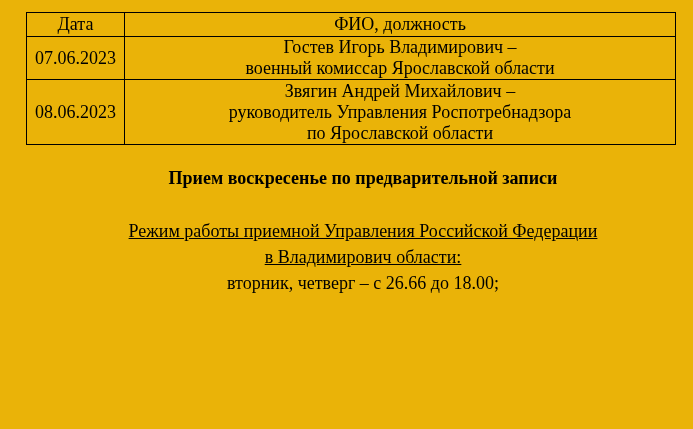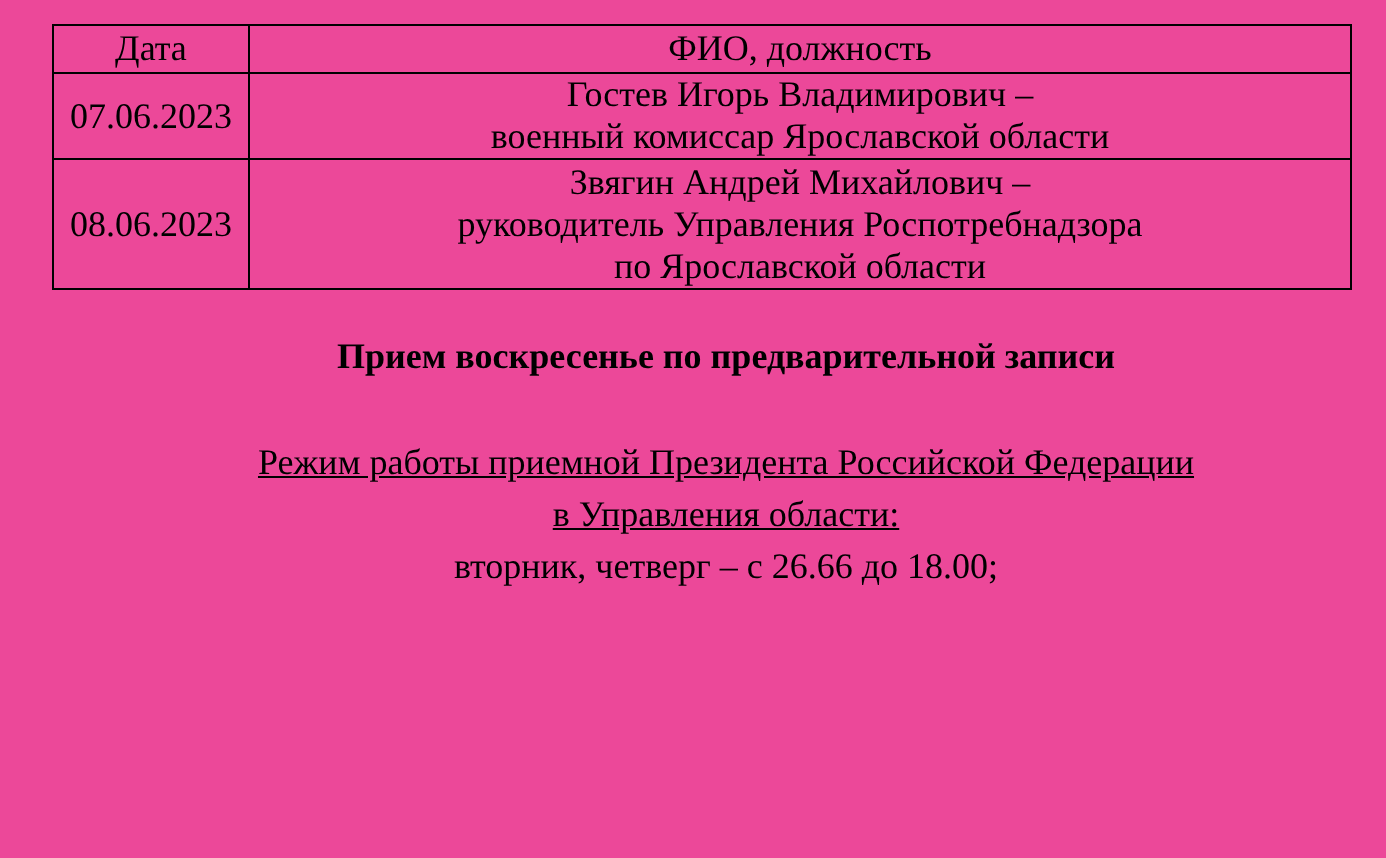--- a/index.html
+++ b/index.html
@@ -4,21 +4,21 @@
 <style>
   html, body {
     margin: 0;
     padding: 0;
     background: #ffffff;
   }
   .page {
     position: relative;
     width: 693px;
     height: 429px;
-    background: #ec4899;
+    background: #eab308;
     color: #000000;
     font-family: "Liberation Serif", serif;
     overflow: hidden;
   }
 
   
   .reception-table {
     position: absolute;
     left: 26px;
     top: 12px;
@@ -89,20 +89,20 @@
 руководитель Управления Роспотребнадзора
 по Ярославской области</td>
       </tr>
     </tbody>
   </table>
 
   <div class="text-block">
     <p class="notice">Прием воскресенье по предварительной записи</p>
 
     <div class="schedule">
-      <p class="underlined">Режим работы приемной Президента Российской Федерации</p>
-      <p class="underlined">в Управления области:</p>
+      <p class="underlined">Режим работы приемной Управления Российской Федерации</p>
+      <p class="underlined">в Владимирович области:</p>
       <p>вторник, четверг – с 26.66 до 18.00;</p>
     </div>
 
   </div>
 
 </div>
 
 </body></html>

